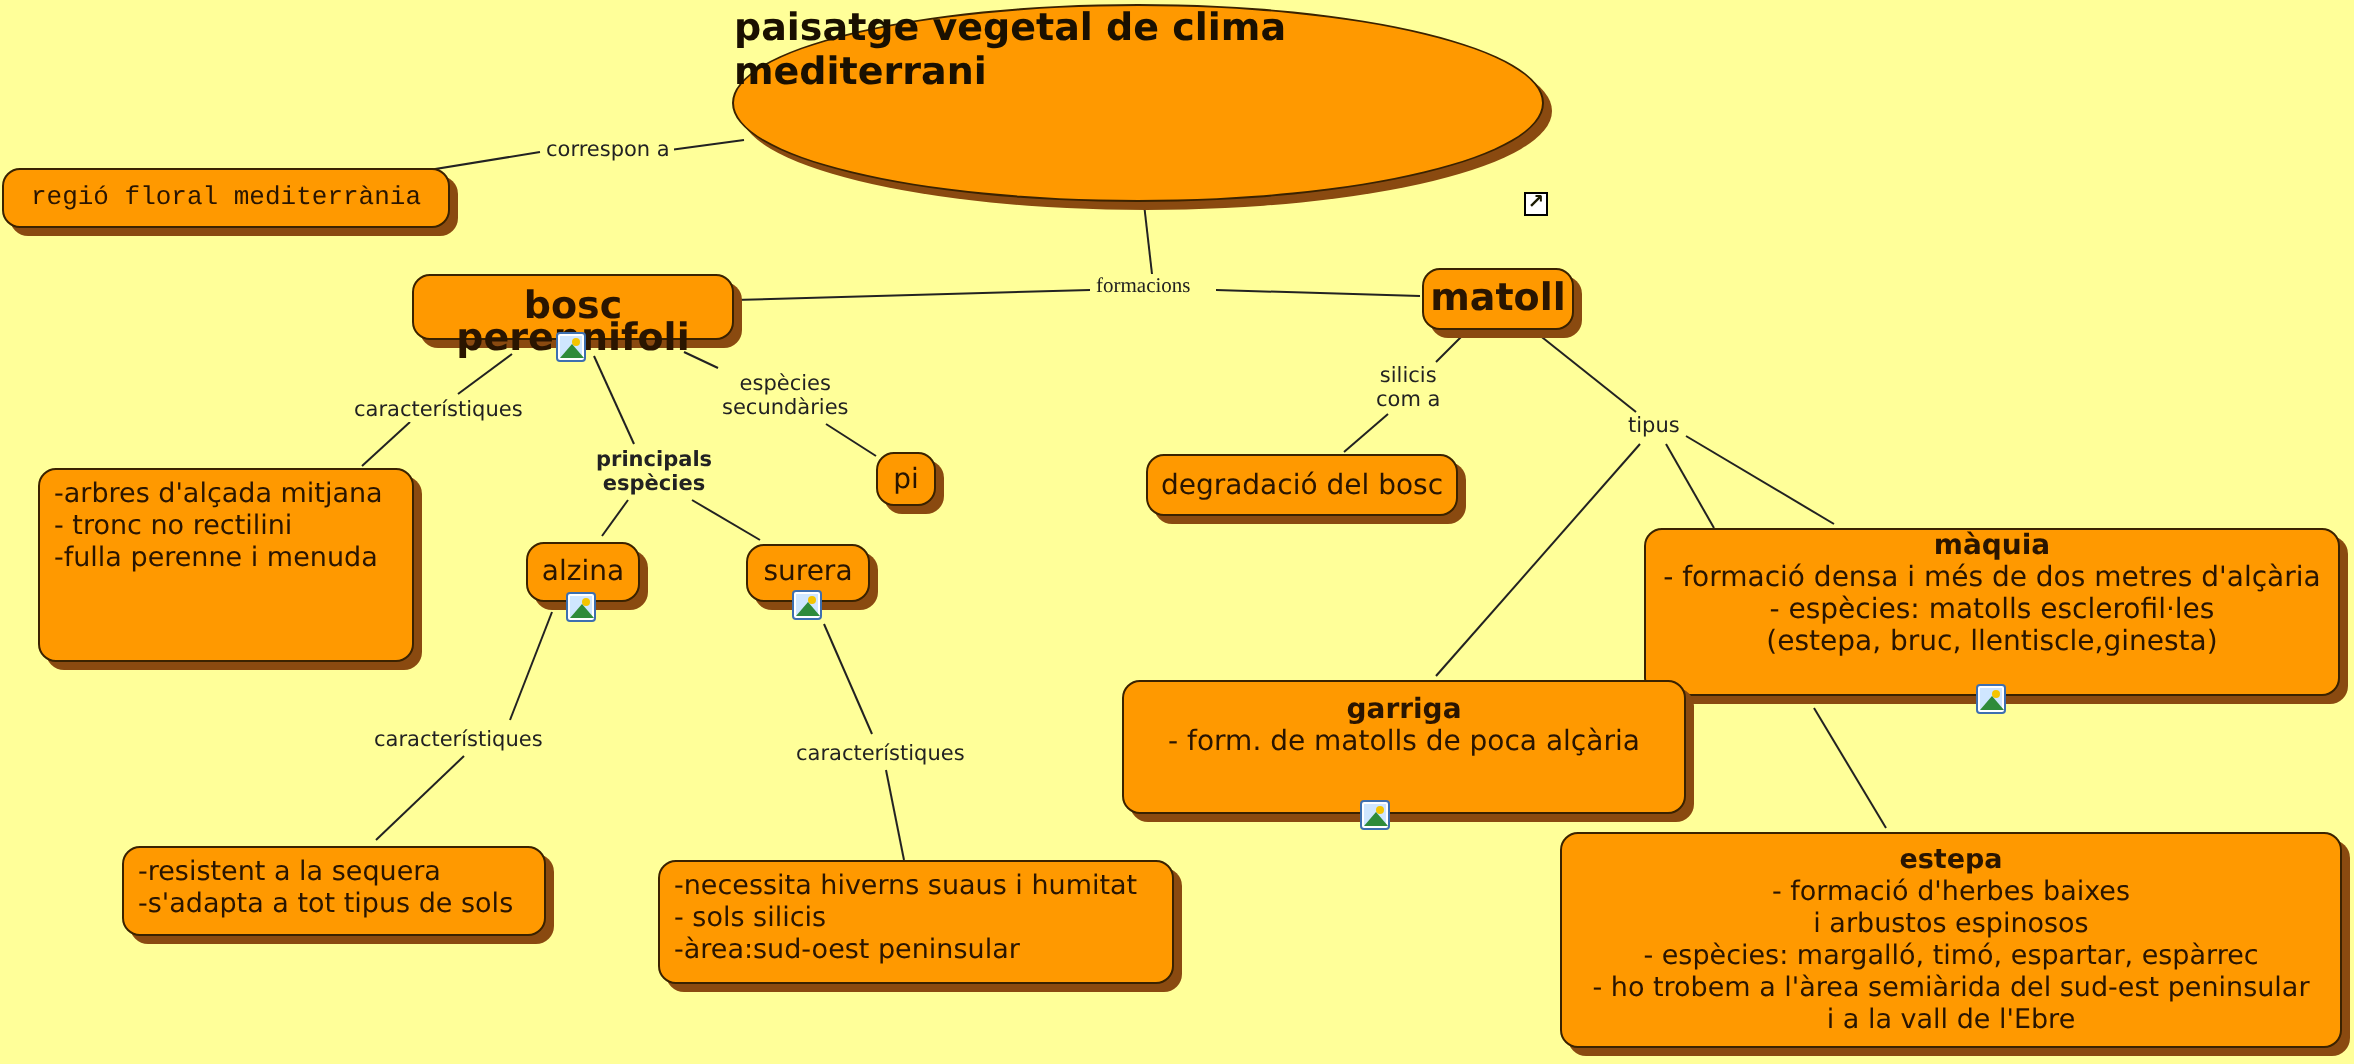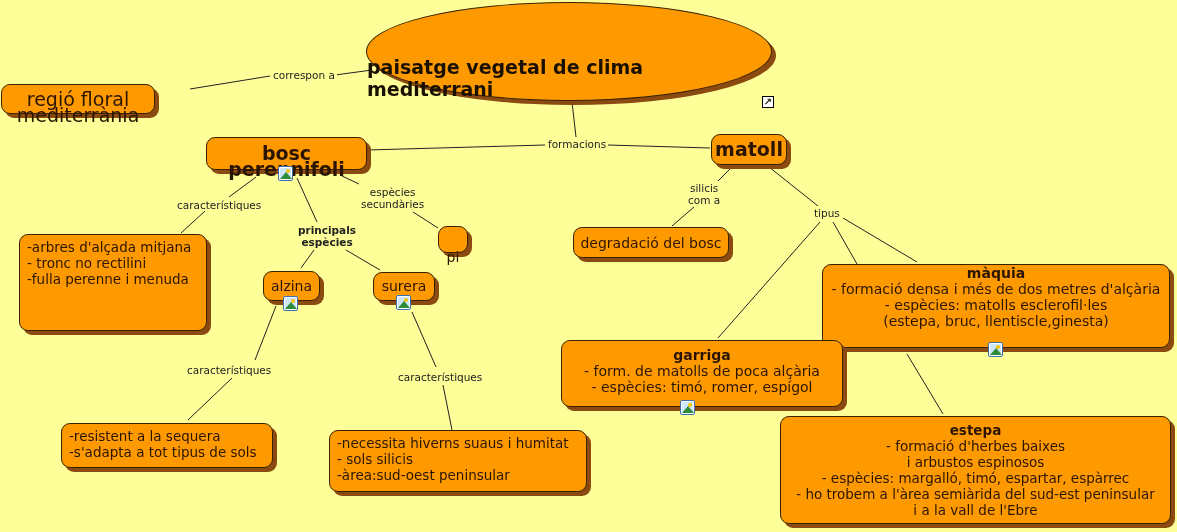--- a/index.html
+++ b/index.html
@@ -11,21 +11,21 @@
           box-shadow:4px 4px 0 #8a4a10; box-sizing:border-box; font-size:14px; line-height:16px;
           color:#2a1500; }
   .node.center { text-align:center; }
   .node.left { text-align:left; padding:4px 7px; }
   .node .title { font-weight:bold; }
   .bold-big { font-weight:bold; font-size:19px; }
   .lbl { position:absolute; font-size:10.5px; line-height:12px; text-align:center; color:#222;
          background:#ffff99; padding:0 2px; white-space:nowrap; }
   .ellipse { position:absolute; left:366px; top:2px; width:406px; height:99px; border-radius:50%;
              background:#ff9900; border:1.5px solid #3a2200; box-shadow:4px 4px 0 #8a4a10;
-             display:flex; align-items:flex-end; justify-content:center; box-sizing:border-box; }
+             display:flex; align-items:flex-start; justify-content:center; box-sizing:border-box; }
   .ellipse span { font-weight:bold; font-size:19px; color:#1a1000; }
   .imgicon { position:absolute; width:15px; height:15px; background:#fff; border:1px solid #3d6fb0;
              border-radius:2px; box-sizing:border-box; overflow:hidden; }
   .imgicon .sky { position:absolute; left:1px; top:1px; right:1px; bottom:1px; background:#cfe6ff; }
   .imgicon .sun { position:absolute; right:2px; top:2px; width:4px; height:4px; border-radius:50%; background:#f5c400; }
   .imgicon .hill { position:absolute; left:1px; bottom:1px; width:0; height:0;
                    border-left:6px solid transparent; border-right:6px solid transparent; border-bottom:7px solid #2e8b3a; }
   .linkicon { position:absolute; left:762px; top:96px; width:12px; height:12px; background:#fff;
               border:1px solid #000; box-sizing:border-box; font-size:10px; line-height:10px; text-align:center; font-weight:bold; }
 </style>
@@ -57,25 +57,25 @@
   <line x1="843" y1="218" x2="917" y2="262"></line>
   <line x1="907" y1="354" x2="943" y2="414"></line>
 </svg>
 
 <div class="ellipse">
   <span>paisatge vegetal de clima mediterrani</span>
 </div>
 <div class="linkicon">↗</div>
 
 <div class="lbl" style="left:271px;top:69px;">correspon a</div>
-<div class="node center" style="left:1px;top:84px;width:154px;height:30px;padding-top:6px;font-size:19px;">
+<div class="node center" style="left:1px;top:84px;width:224px;height:30px;padding-top:6px;font-size:13px;font-family:Liberation Mono, monospace;">
   <span>regió floral mediterrània</span>
 </div>
 
-<div class="lbl" style="left:546px;top:138px;">formacions</div>
+<div class="lbl" style="left:546px;top:138px;font-family:Liberation Serif, serif;">formacions</div>
 
 <div class="node center bold-big" style="left:206px;top:137px;width:161px;height:33px;padding-top:7px;">
   <span>bosc perennifoli</span>
 </div>
 <div class="imgicon" style="left:278px;top:166px;">
     <div class="sky"></div>
     <div class="sun"></div>
     <div class="hill"></div>
   </div>
 
@@ -87,21 +87,21 @@
 <div class="node left" style="left:19px;top:234px;width:188px;height:97px;font-size:13.5px;">
   <div>-arbres d'alçada mitjana</div>
   <div>- tronc no rectilini</div>
   <div>-fulla perenne i menuda</div>
 </div>
 
 <div class="lbl" style="left:359px;top:186px;">
   <div>espècies</div>
   <div>secundàries</div>
 </div>
-<div class="node center" style="left:438px;top:226px;width:30px;height:27px;padding-top:22px;">
+<div class="node center" style="left:438px;top:226px;width:30px;height:27px;padding-top:5px;">
   <span>pi</span>
 </div>
 
 <div class="lbl" style="left:296px;top:224px;font-weight:bold;">
   <div>principals</div>
   <div>espècies</div>
 </div>
 
 <div class="node center" style="left:263px;top:271px;width:57px;height:30px;padding-top:6px;">
   <span>alzina</span>
@@ -152,21 +152,20 @@
 </div>
 <div class="imgicon" style="left:988px;top:342px;">
     <div class="sky"></div>
     <div class="sun"></div>
     <div class="hill"></div>
   </div>
 
 <div class="node center" style="left:561px;top:340px;width:282px;height:67px;padding-top:6px;">
   <div class="title">garriga</div>
   <div>- form. de matolls de poca alçària</div>
-  <div>- espècies: timó, romer, espígol</div>
 </div>
 <div class="imgicon" style="left:680px;top:400px;">
     <div class="sky"></div>
     <div class="sun"></div>
     <div class="hill"></div>
   </div>
 
 <div class="node center" style="left:780px;top:416px;width:391px;height:108px;padding-top:5px;font-size:13.5px;">
   <div class="title">estepa</div>
   <div>- formació d'herbes baixes</div>

